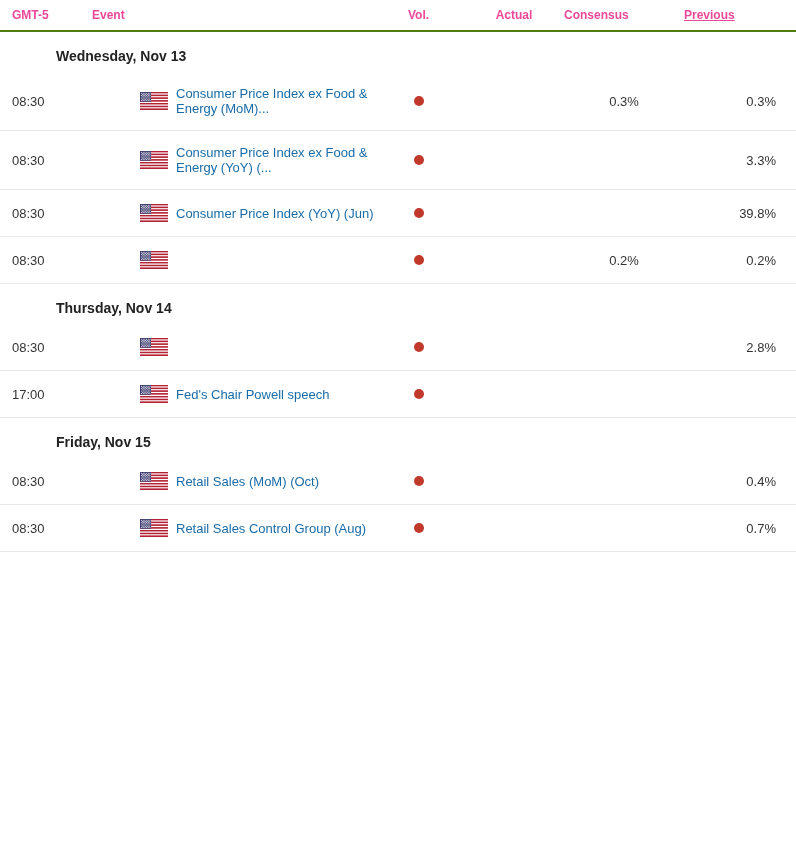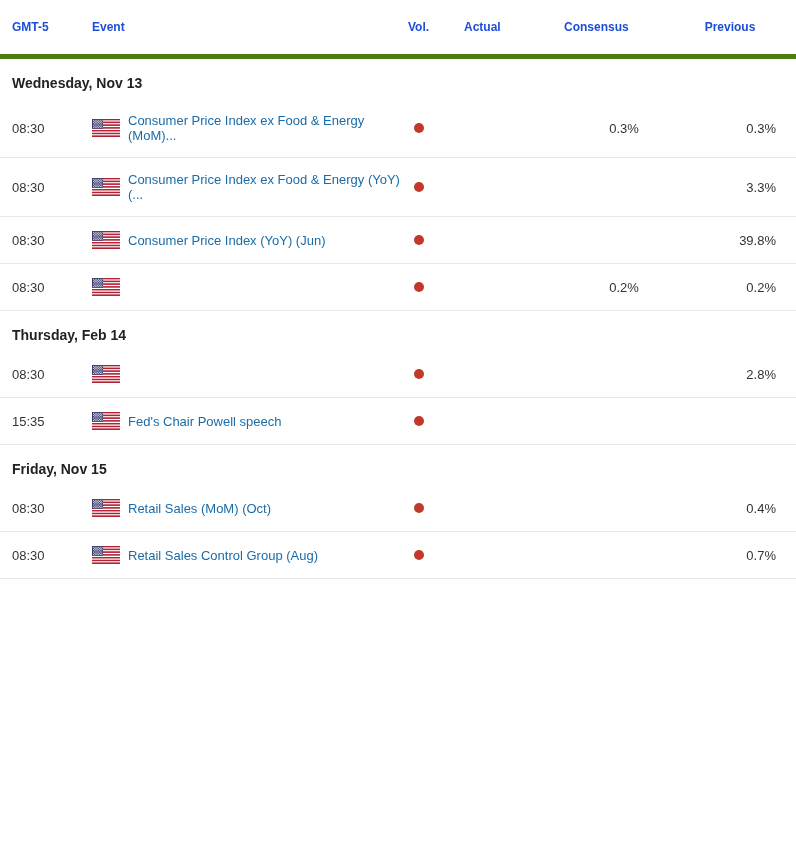--- a/index.html
+++ b/index.html
@@ -7,51 +7,53 @@
       font-family: Arial, sans-serif;
       font-size: 13px;
       color: #333;
       background: #fff;
       width: 796px;
     }
 
     .header-row {
       display: grid;
       grid-template-columns: 80px 1fr 60px 100px 120px 100px;
-      padding: 20px 12px;
-      border-bottom: 5px solid #4d7c0f;
-      color: #1d4ed8;
+      padding: 8px 12px;
+      border-bottom: 2px solid #4d7c0f;
+      color: #ec4899;
       font-size: 12px;
       font-weight: 600;
     }
 
     .section-header {
       padding: 16px 12px 8px 12px;
       font-weight: 700;
       font-size: 14px;
       color: #222;
+      margin-left: 44px;
     }
 
     .event-row {
       display: grid;
       grid-template-columns: 80px 1fr 60px 100px 120px 100px;
       padding: 14px 12px;
       border-bottom: 1px solid #e8e8e8;
       align-items: center;
     }
 
     .time-cell {
       font-size: 13px;
       color: #333;
     }
 
     .event-cell {
       display: flex;
       align-items: center;
       gap: 8px;
+      margin-left: 48px;
     }
 
     .event-name {
       color: #1a6ca8;
       font-size: 13px;
     }
 
     .flag {
       display: inline-flex;
       align-items: center;
@@ -94,23 +96,23 @@
     .previous-cell {
       text-align: right;
       font-size: 13px;
       color: #333;
       padding-right: 8px;
     }
 
     .col-gmt { }
     .col-event { }
     .col-vol { padding-left: 4px; }
-    .col-actual { text-align: left; }
+    .col-actual { text-align: center; }
     .col-consensus { text-align: left; }
-    .col-previous { text-align: center; padding-right: 8px; }
+    .col-previous { text-align: left; padding-right: 8px; text-decoration: underline; }
   </style>
 </head>
 <body>
 
 <div class="header-row">
   <span class="col-gmt">GMT-5</span>
   <span class="col-event">Event</span>
   <span class="col-vol">Vol.</span>
   <span class="col-actual">Actual</span>
   <span class="col-consensus">Consensus</span>
@@ -391,21 +393,21 @@
   </svg>
         </span>
       </div>
       <div class="vol-cell">
         <span class="vol-dot"></span>
       </div>
       <span class="actual-cell"></span>
       <span class="consensus-cell">0.2%</span>
       <span class="previous-cell">0.2%</span>
     </div>
-    <div class="section-header">Thursday, Feb 14</div>
+    <div class="section-header">Thursday, Nov 14</div>
     <div class="event-row">
       <span class="time-cell">08:30</span>
       <div class="event-cell">
         <span class="flag">
           <svg xmlns="http://www.w3.org/2000/svg" viewBox="0 0 28 18">
     <rect width="28" height="18" fill="#B22234"></rect>
     <rect y="1.38" width="28" height="1.38" fill="white"></rect>
     <rect y="2.77" width="28" height="1.38" fill="#B22234"></rect>
     <rect y="4.15" width="28" height="1.38" fill="white"></rect>
     <rect y="5.54" width="28" height="1.38" fill="#B22234"></rect>
@@ -462,21 +464,21 @@
         </span>
       </div>
       <div class="vol-cell">
         <span class="vol-dot"></span>
       </div>
       <span class="actual-cell"></span>
       <span class="consensus-cell"></span>
       <span class="previous-cell">2.8%</span>
     </div>
     <div class="event-row">
-      <span class="time-cell">15:35</span>
+      <span class="time-cell">17:00</span>
       <div class="event-cell">
         <span class="flag">
           <svg xmlns="http://www.w3.org/2000/svg" viewBox="0 0 28 18">
     <rect width="28" height="18" fill="#B22234"></rect>
     <rect y="1.38" width="28" height="1.38" fill="white"></rect>
     <rect y="2.77" width="28" height="1.38" fill="#B22234"></rect>
     <rect y="4.15" width="28" height="1.38" fill="white"></rect>
     <rect y="5.54" width="28" height="1.38" fill="#B22234"></rect>
     <rect y="6.92" width="28" height="1.38" fill="white"></rect>
     <rect y="8.31" width="28" height="1.38" fill="#B22234"></rect>

